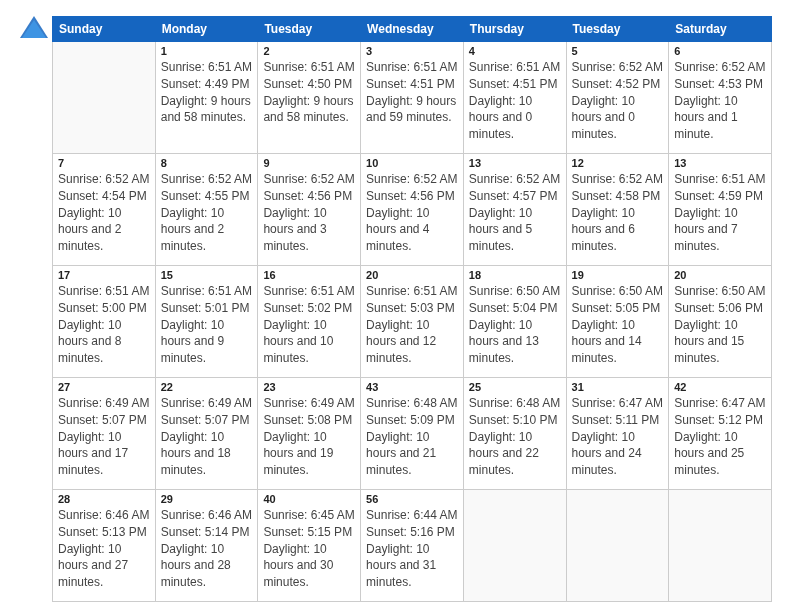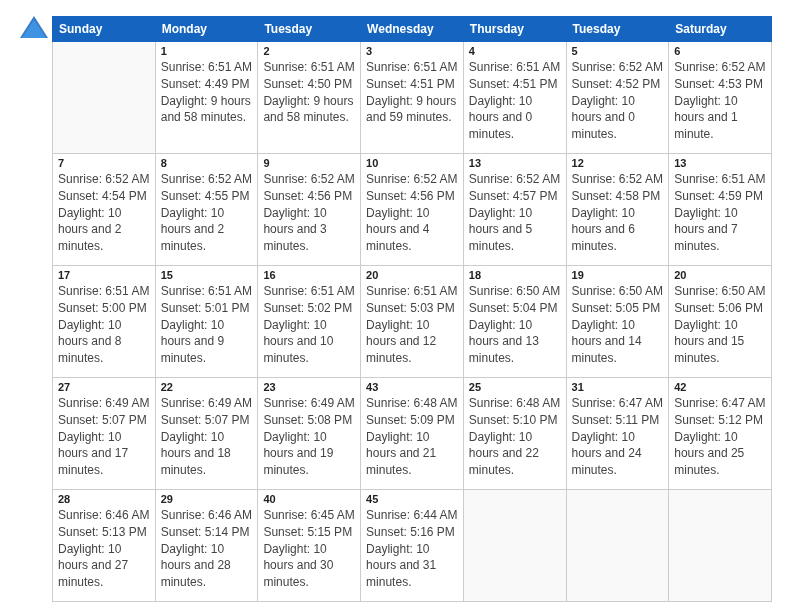--- a/index.html
+++ b/index.html
@@ -246,21 +246,21 @@
           </td>
           <td>
             <span class="day-number">29</span>
             <div class="day-info">Sunrise: 6:46 AM<br>Sunset: 5:14 PM<br>Daylight: 10 hours and 28 minutes.</div>
           </td>
           <td>
             <span class="day-number">40</span>
             <div class="day-info">Sunrise: 6:45 AM<br>Sunset: 5:15 PM<br>Daylight: 10 hours and 30 minutes.</div>
           </td>
           <td>
-            <span class="day-number">45</span>
+            <span class="day-number">56</span>
             <div class="day-info">Sunrise: 6:44 AM<br>Sunset: 5:16 PM<br>Daylight: 10 hours and 31 minutes.</div>
           </td>
           <td class="empty-cell"></td>
           <td class="empty-cell"></td>
           <td class="empty-cell"></td>
         </tr>
       </tbody>
   </table>
 </div>
 

